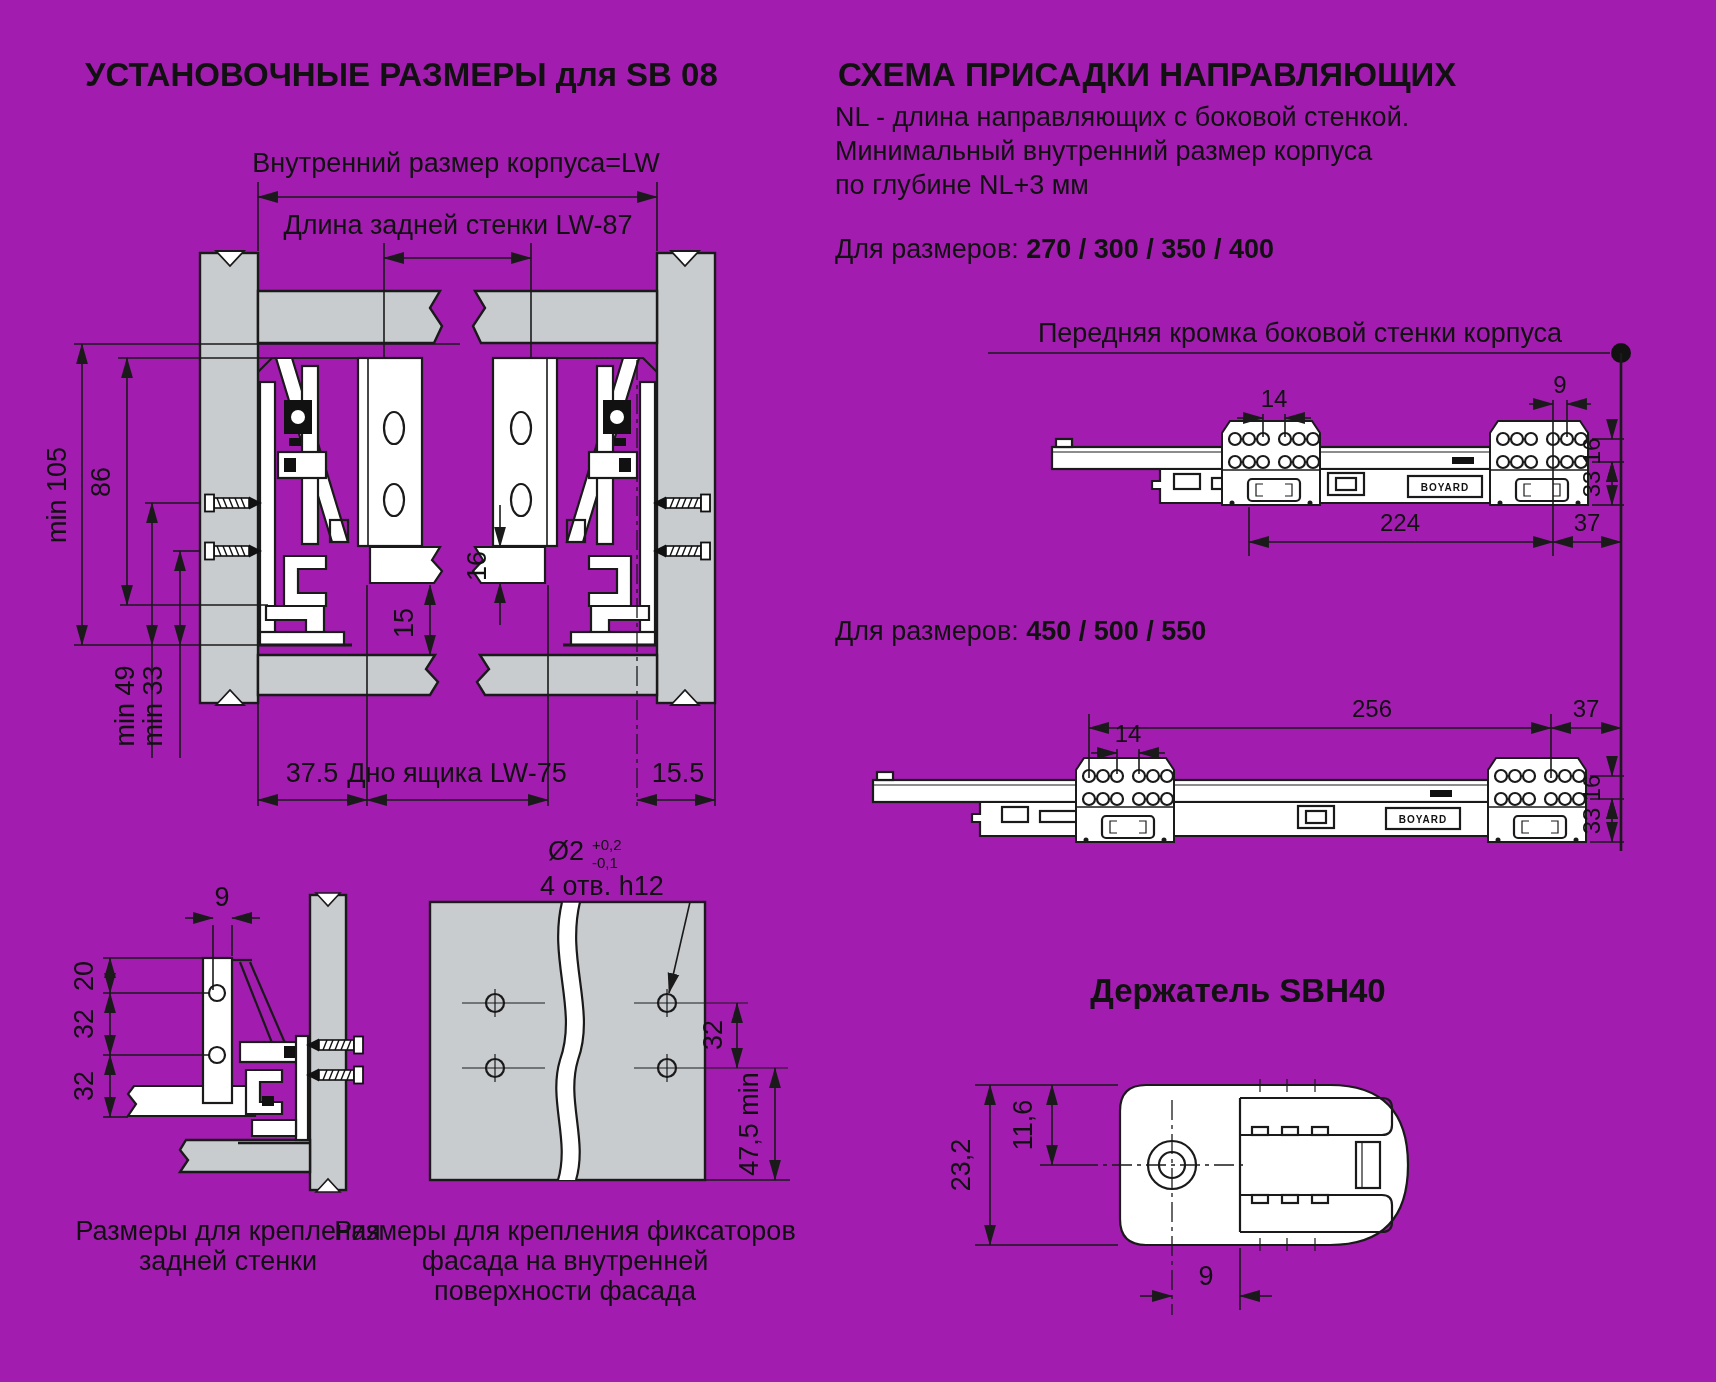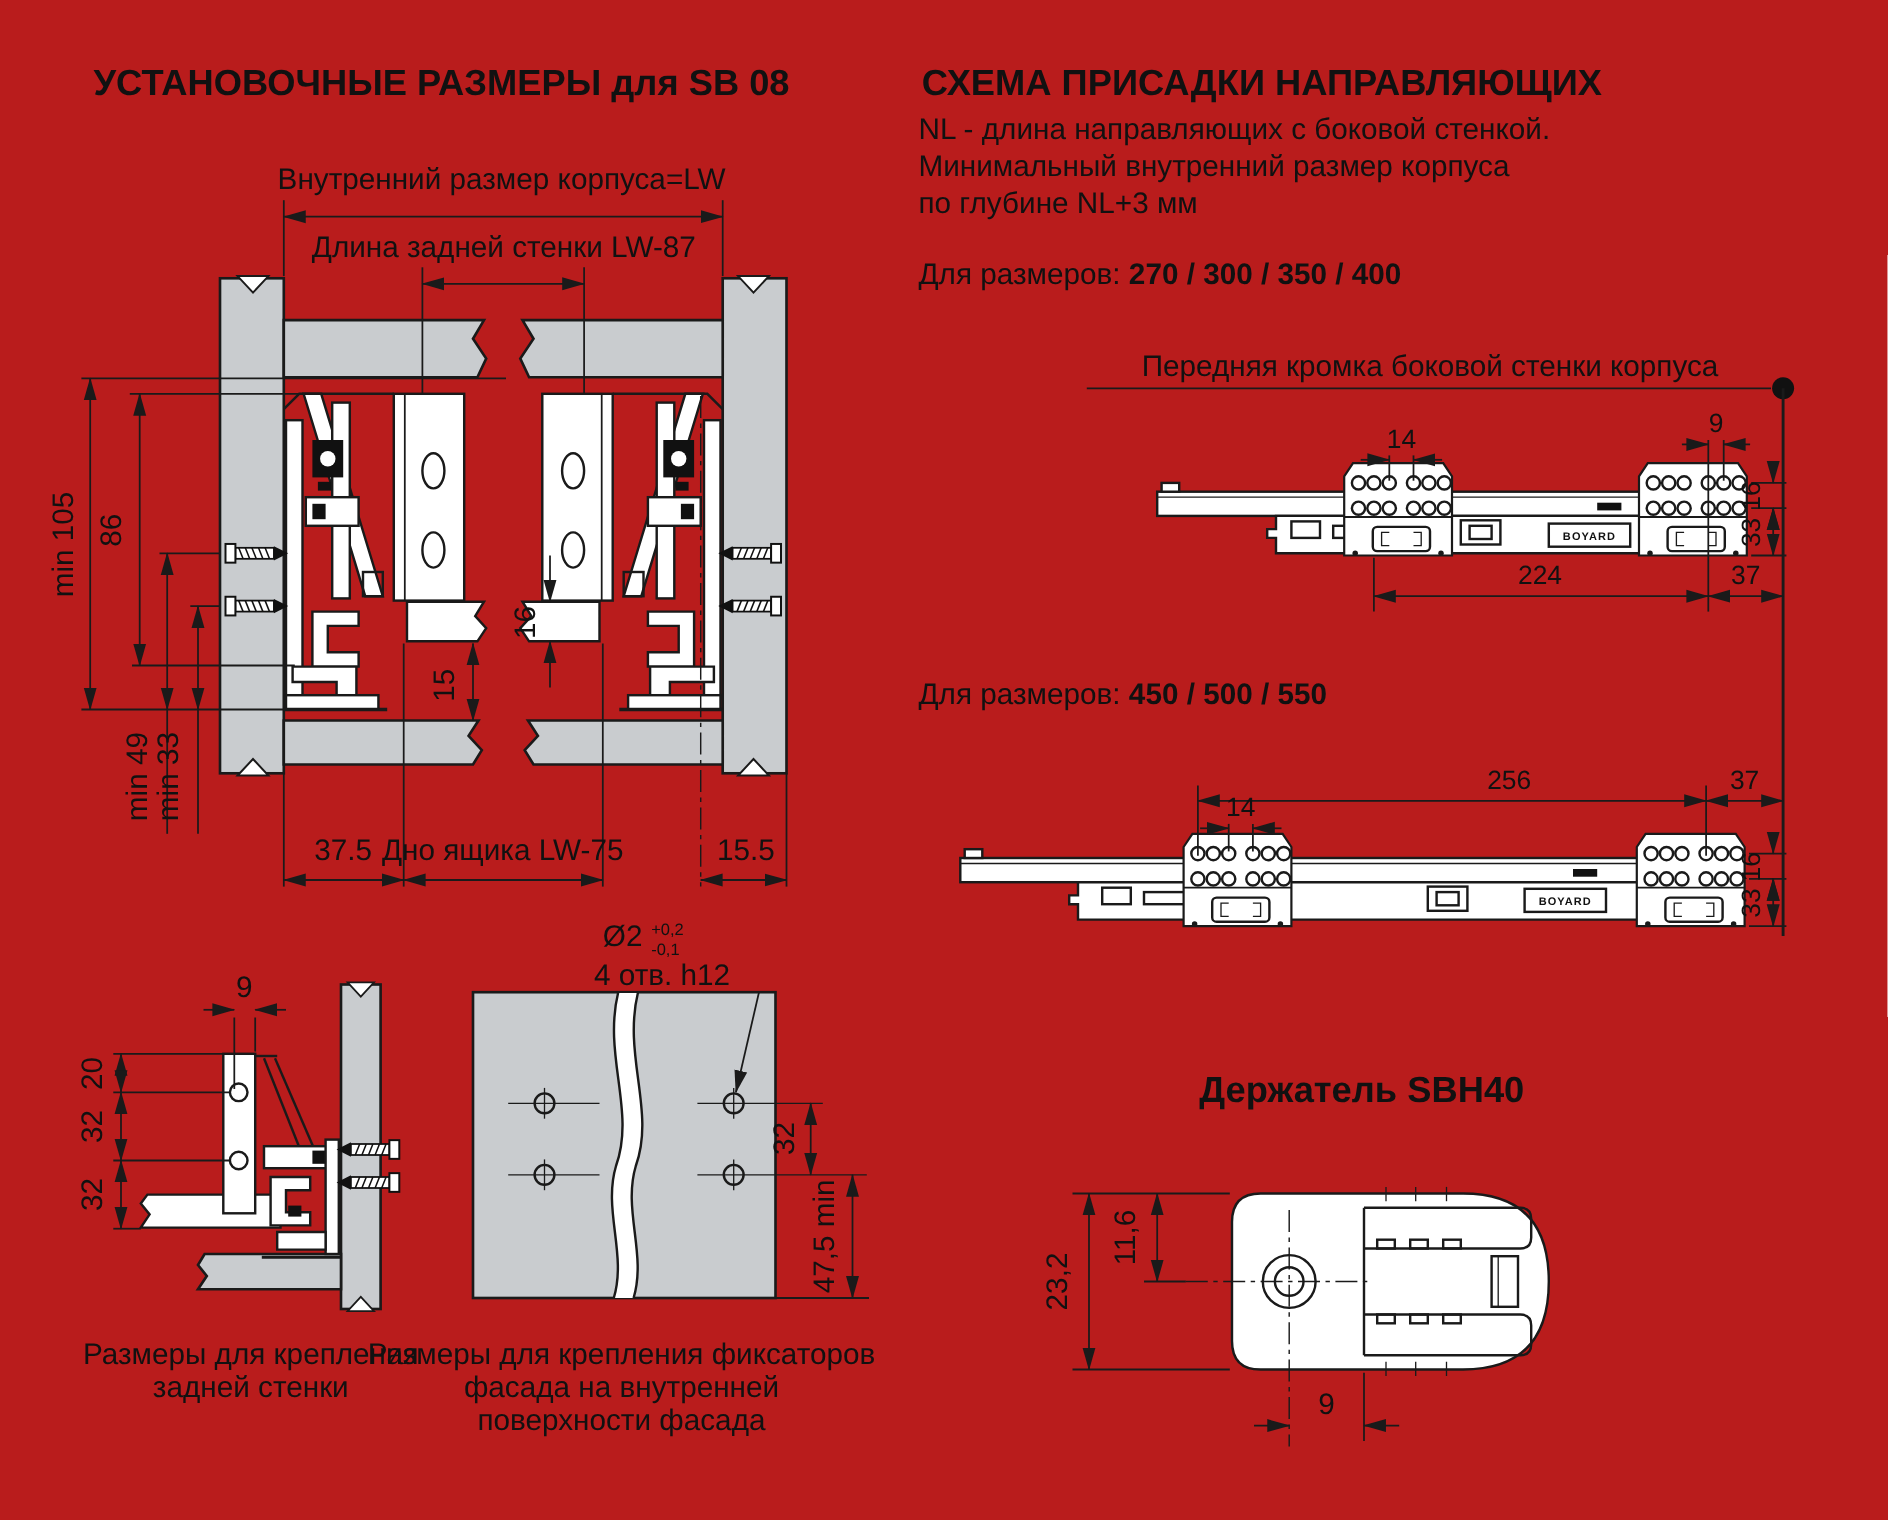--- a/index.html
+++ b/index.html
@@ -1,16 +1,16 @@
 <!DOCTYPE html>
 <html><head>
 <meta charset="utf-8">
 <style>
   html,body{margin:0;padding:0;background:#ffffff;}
-  .page{position:relative;width:1716px;height:1382px;background:#b91c1c;overflow:hidden;
+  .page{position:relative;width:1716px;height:1382px;background:#a21caf;overflow:hidden;
         font-family:"Liberation Sans", sans-serif;}
   svg{position:absolute;left:0;top:0;}
   text{fill:#111111;font-family:"Liberation Sans", sans-serif;}
   .t-title{font-size:33px;font-weight:bold;}
   .t-note{font-size:27px;}
   .t-dim{font-size:27px;}
   .t-dim-s{font-size:24px;}
   .t-cap{font-size:27px;}
   .t-tol{font-size:15px;}
   .t-brand{font-size:10px;font-weight:bold;letter-spacing:1px;}

